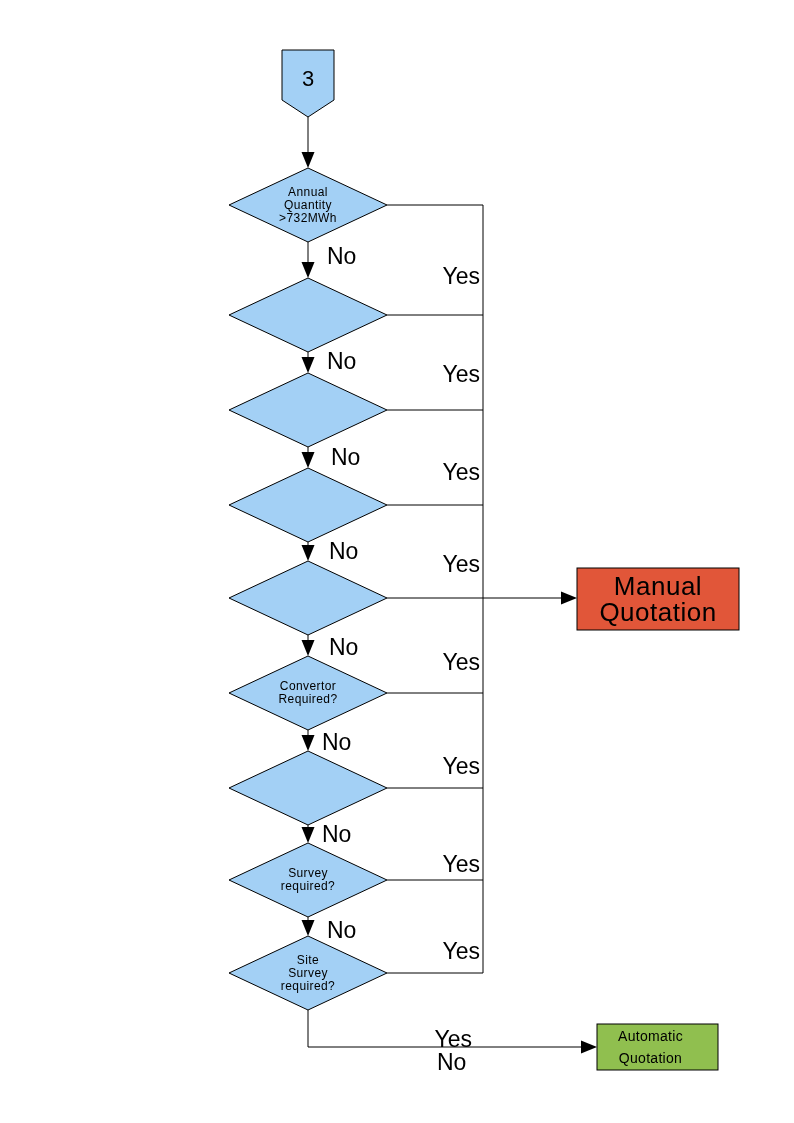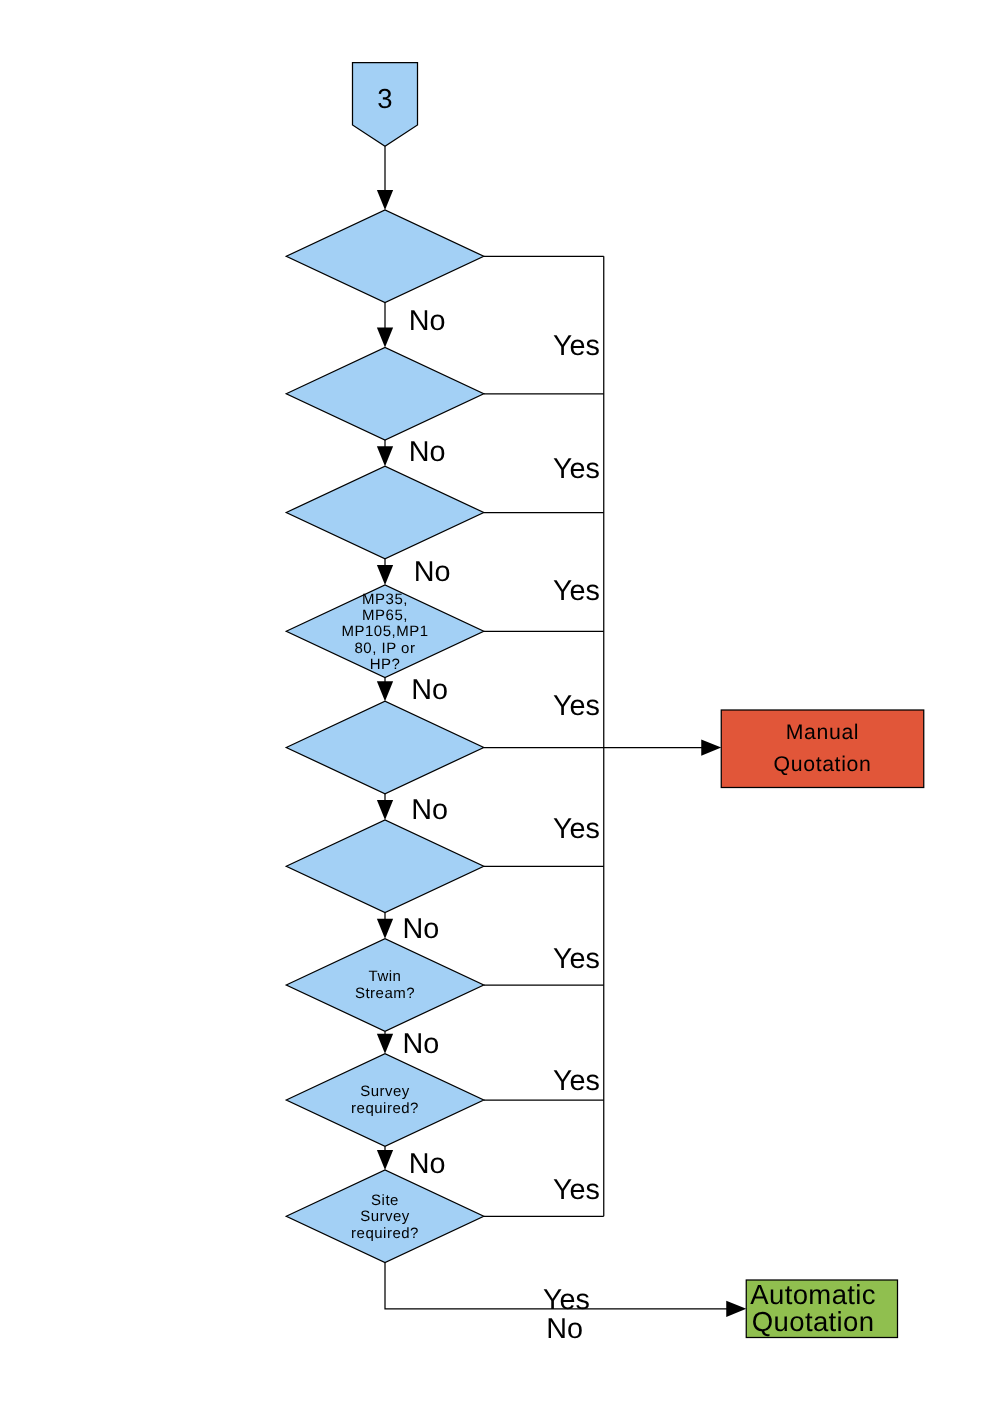--- a/index.html
+++ b/index.html
@@ -17,22 +17,22 @@
     text-align:center;white-space:pre-line;font-size:12px;line-height:13px;letter-spacing:0.4px;
   }
   .conn-label{
     width:52px;height:58px;display:flex;align-items:center;justify-content:center;font-size:22px;
   }
   .branch{font-size:23px;line-height:1;}
   .yes{width:60px;text-align:right;margin-top:40px;}
   .outcome-label{
     display:flex;align-items:center;justify-content:center;text-align:center;white-space:pre-line;
   }
-  .manual-label{width:162px;height:62px;font-size:17px;line-height:26px;letter-spacing:0.5px;}
-  .auto-label{width:107px;height:46px;font-size:22px;line-height:22px;letter-spacing:0.3px;}
+  .manual-label{width:162px;height:62px;font-size:26px;line-height:26px;letter-spacing:0.5px;}
+  .auto-label{width:107px;height:46px;font-size:14px;line-height:22px;letter-spacing:0.3px;}
 </style>
 </head>
 <body>
 
 <div class="page">
 
   <svg class="canvas" width="794" height="1123" viewBox="0 0 794 1123">
 
     <g>
       <line class="edge" x1="308" y1="117" x2="308" y2="154"></line>
@@ -85,27 +85,25 @@
       <polygon class="head" points="308,751 301.5,735 314.5,735"></polygon>
       <polygon class="head" points="308,843 301.5,827 314.5,827"></polygon>
       <polygon class="head" points="308,936 301.5,920 314.5,920"></polygon>
       <polygon class="head" points="577,598 561,591.5 561,604.5"></polygon>
       <polygon class="head" points="597,1047 581,1040.5 581,1053.5"></polygon>
     </g>
   </svg>
 
   <div class="lbl conn-label" style="left:282px;top:50px;">3</div>
 
-  <div class="lbl node-label" style="left:246px;top:468px;">MP35,
-MP65,
-MP105,MP1
-80, IP or
-HP?</div>
-  <div class="lbl node-label" style="left:246px;top:751px;">Twin
-Stream?</div>
+  <div class="lbl node-label" style="left:246px;top:168px;">Annual
+Quantity
+&gt;732MWh</div>
+  <div class="lbl node-label" style="left:246px;top:656px;">Convertor
+Required?</div>
   <div class="lbl node-label" style="left:246px;top:843px;">Survey
 required?</div>
   <div class="lbl node-label" style="left:246px;top:936px;">Site
 Survey
 required?</div>
 
   <div class="lbl branch yes" style="left:420px;top:225px;">Yes</div>
   <div class="lbl branch yes" style="left:420px;top:323px;">Yes</div>
   <div class="lbl branch yes" style="left:420px;top:421px;">Yes</div>
   <div class="lbl branch yes" style="left:420px;top:513px;">Yes</div>

